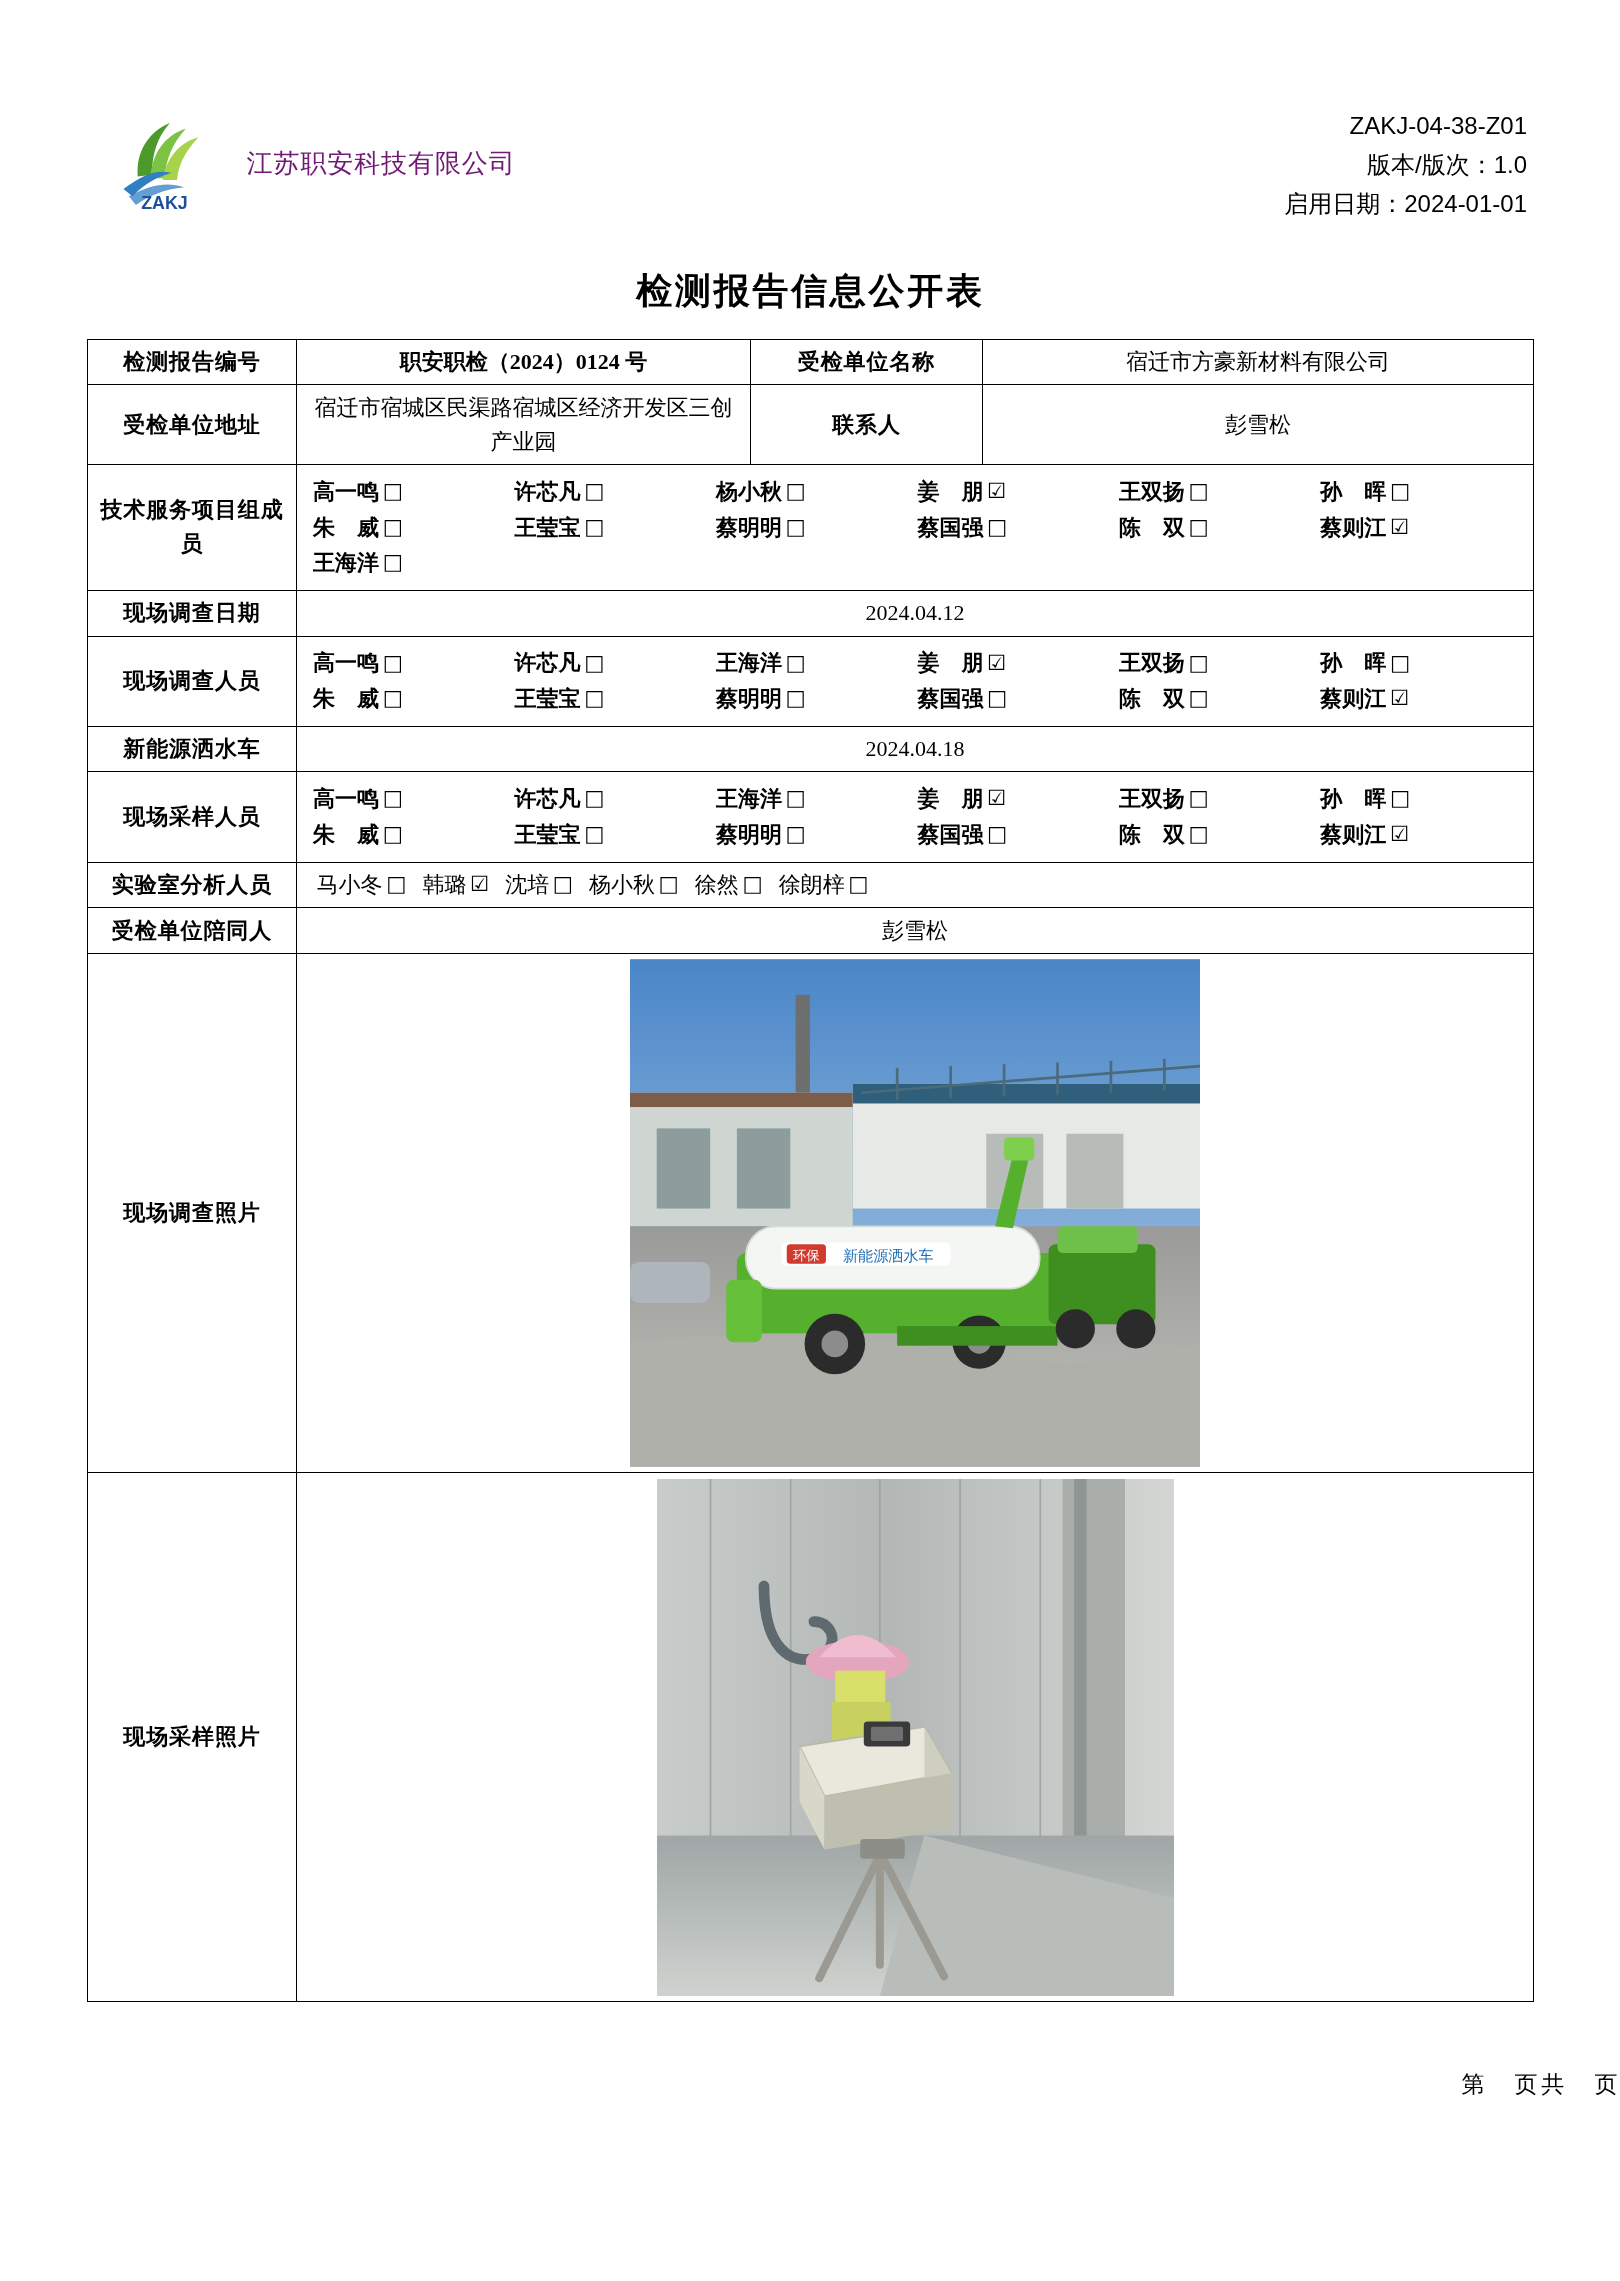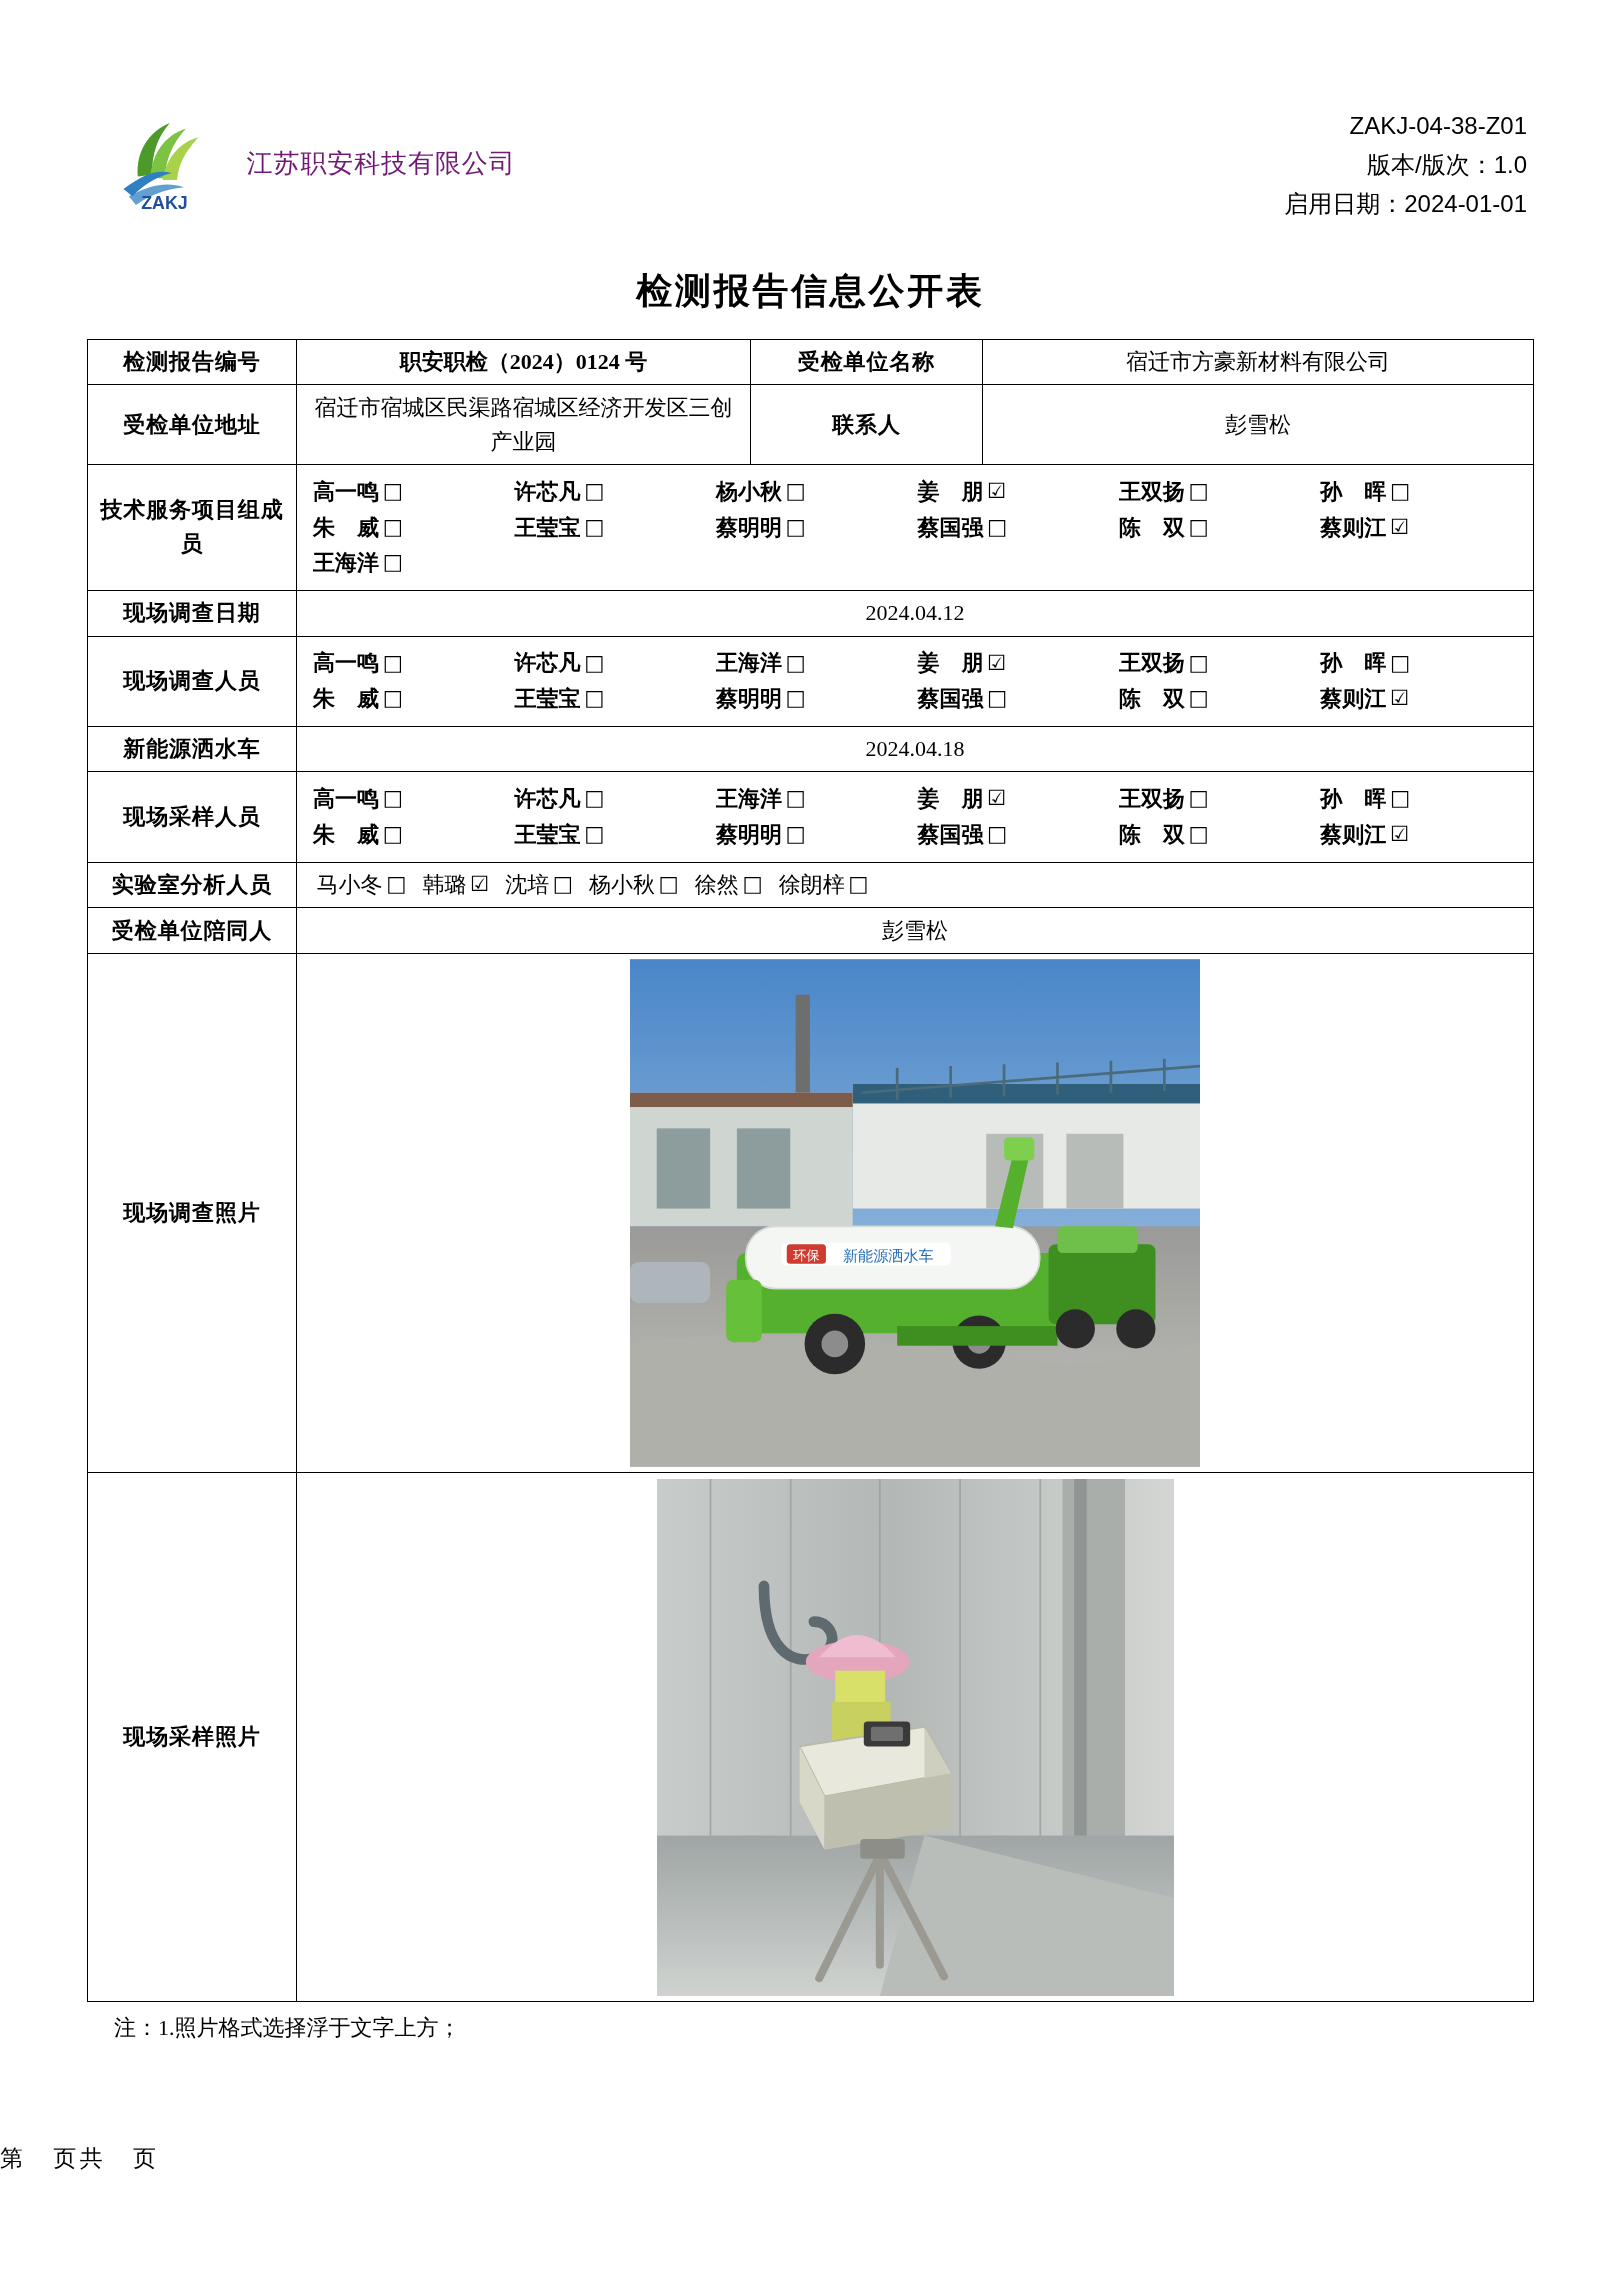--- a/index.html
+++ b/index.html
@@ -156,23 +156,23 @@
     display: block;
   }
 
   
   .note {
     margin: 10.7px 0 0 114px;
     font-size: 22px;
     font-family: "Liberation Serif", serif;
   }
   .footer {
-    text-align: left;
+    text-align: right;
     font-size: 23px;
-    margin-top: 100px;
+    margin-top: 67px;
     letter-spacing: 3.6px;
     font-family: "Liberation Serif", serif;
   }
 </style>
 </head>
 <body>
 
 <div class="page">
 
   <div class="header">
@@ -436,19 +436,18 @@
               <path d="M246 430 L182 560"></path>
               <path d="M256 430 L322 558"></path>
             </g>
             <rect x="228" y="404" width="50" height="22" rx="4" fill="#8e8e88"></rect>
           </svg>
         </td>
       </tr>
     </tbody>
   </table>
 
-  <div class="note">注：1.照片格式选择浮于文字上方；</div>
 
   <div class="footer">
     <span>第　页共　页</span>
   </div>
 </div>
 
 
 </body></html>

